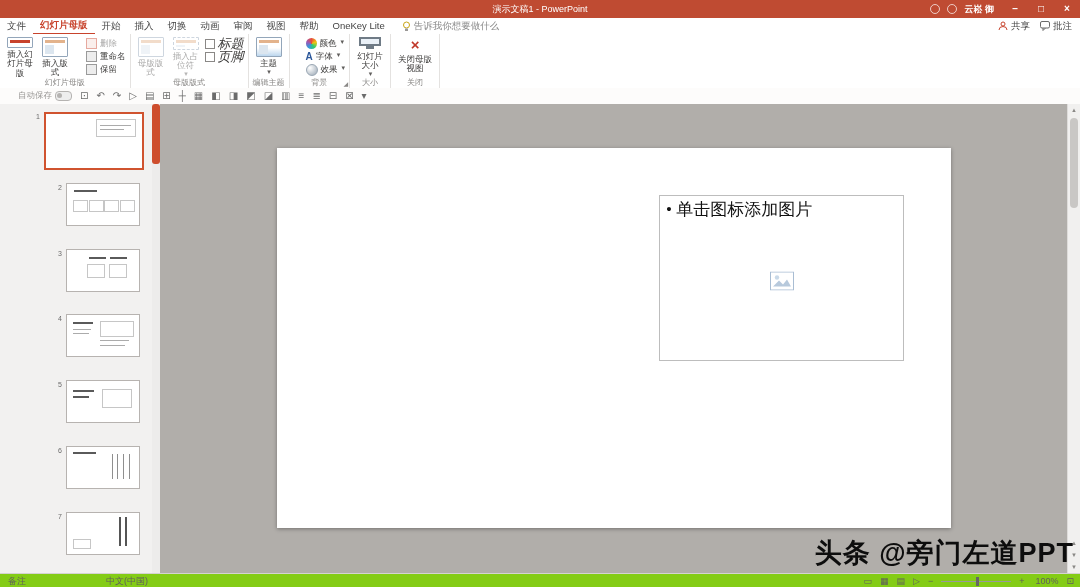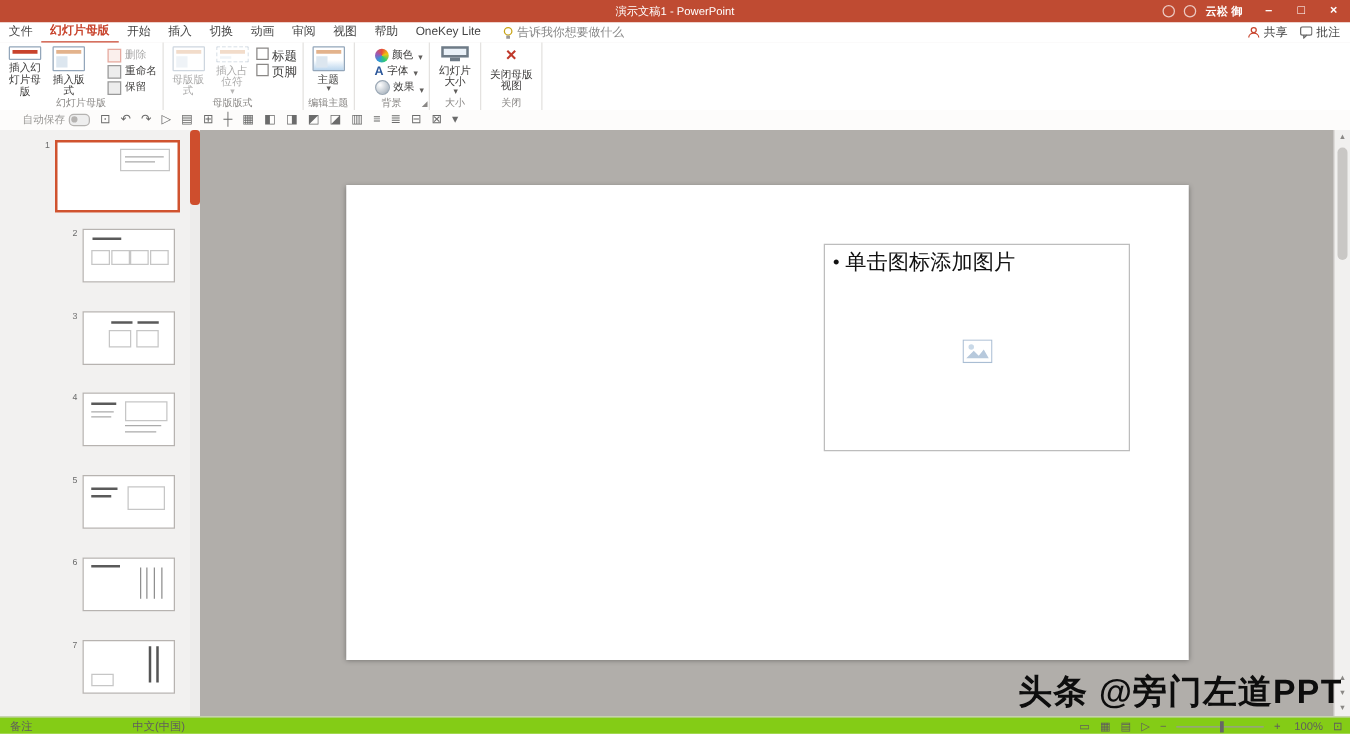--- a/index.html
+++ b/index.html
@@ -25,22 +25,22 @@
   
   .ribbon{position:absolute;left:0;top:34px;right:0;height:54px;background:#fff;border-bottom:1px solid #D5D3D1;
     display:flex;align-items:stretch;}
   .rgroup{position:relative;border-right:1px solid #E4E2E0;padding:2px 4px 10px 4px;display:flex;gap:3px;}
   .rgroup-label{position:absolute;left:0;right:0;bottom:0;text-align:center;font-size:8px;color:#8A8886;line-height:10px;white-space:nowrap;}
   .launcher{position:absolute;right:1px;bottom:1px;font-size:6px;color:#8A8886;line-height:6px;}
   .btn-lg{display:flex;flex-direction:column;align-items:center;justify-content:flex-start;width:32px;
     font-size:8.5px;line-height:1.1;text-align:center;color:#3B3A39;padding-top:1px;}
   .btn-lg .lbl{margin-top:2px;}
   .stack{display:flex;flex-direction:column;justify-content:flex-start;gap:1px;padding-top:2px;}
-  .btn-sm{display:flex;align-items:flex-end;gap:3px;font-size:8.5px;color:#3B3A39;height:12px;white-space:nowrap;padding-left:12px;}
-  .cbrow{display:flex;gap:3px;font-size:10px;color:#3B3A39;height:12px;white-space:nowrap;}
+  .btn-sm{display:flex;align-items:flex-start;gap:3px;font-size:8.5px;color:#3B3A39;height:12px;white-space:nowrap;padding-left:12px;}
+  .cbrow{display:flex;align-items:center;gap:3px;font-size:13px;color:#3B3A39;height:12px;white-space:nowrap;font-style:italic;}
   .cb{width:8px;height:8px;border:1px solid #8A8886;background:#fff;display:inline-block;}
   .chev{font-size:7px;color:#605E5C;margin-left:1px;}
   .disabled{opacity:.45;}
 
   
   .big-slide{width:24px;height:18px;border:1px solid #93A6BA;background:#fff;position:relative;border-radius:1px;}
   .big-slide::before{content:"";position:absolute;left:2px;top:2px;right:2px;height:3px;background:#E3B38C;}
   .big-slide::after{content:"";position:absolute;left:2px;top:7px;width:9px;bottom:2px;background:#DCE6EF;}
   .big-slide.accent::before{background:#C8432C;}
   .big-slide.dashed{border-style:dashed;}

